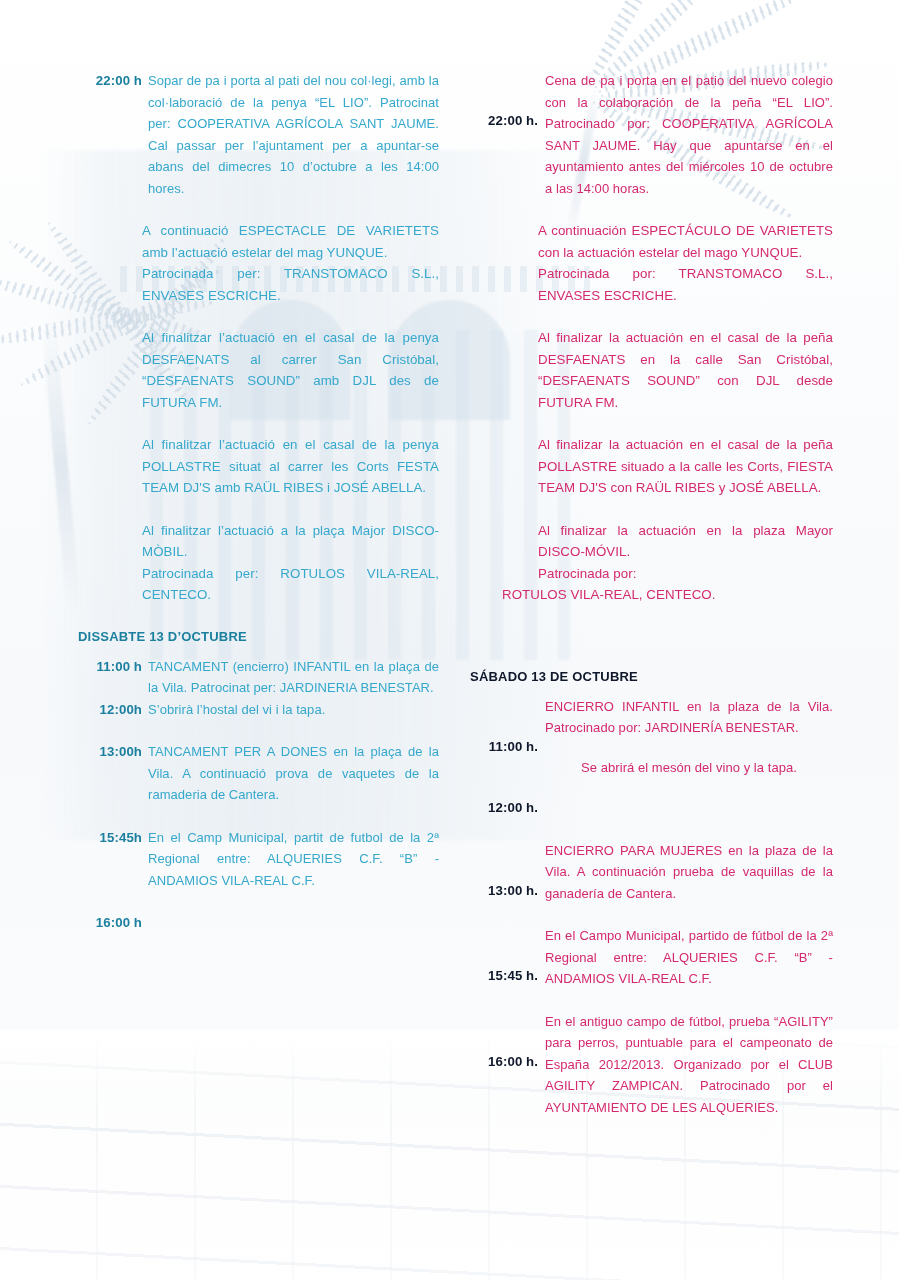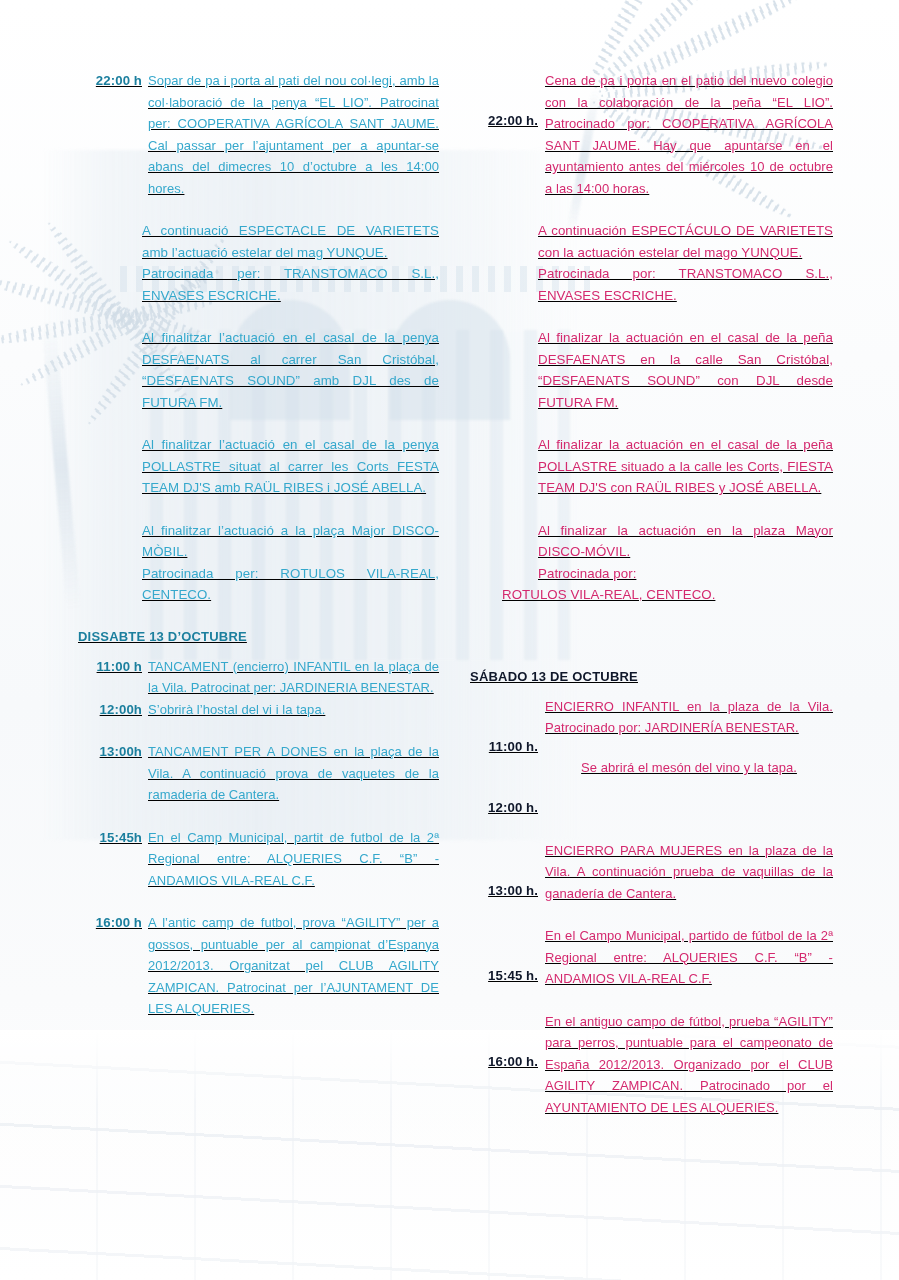--- a/index.html
+++ b/index.html
@@ -124,21 +124,20 @@
     height: 1280px;
     box-sizing: border-box;
   }
   .columns {
     position: absolute;
     top: 70px;
     left: 0;
     width: 899px;
     display: flex;
     gap: 16px;
-    text-decoration: underline;
   }
   .col {
     box-sizing: border-box;
   }
   .col-ca { width: 455px; padding-left: 78px; padding-right: 8px; }
   .col-es { width: 444px; padding-left: 7px;  padding-right: 66px; }
 
   
   .entry {
     display: flex;
@@ -287,21 +286,20 @@
 
       <div class="entry">
         <div class="time">15:45h</div>
         <div class="body-text">En el Camp Municipal, partit de futbol de la 2ª Regional entre: ALQUERIES C.F. “B” - ANDAMIOS VILA-REAL C.F.</div>
       </div>
 
       <div class="gap-md"></div>
 
       <div class="entry">
         <div class="time">16:00 h</div>
-        <div class="body-text">A l’antic camp de futbol, prova “AGILITY” per a gossos, puntuable per al campionat d’Espanya 2012/2013. Organitzat pel CLUB AGILITY ZAMPICAN. Patrocinat per l’AJUNTAMENT DE LES ALQUERIES.</div>
       </div>
 
     </div>
 
     <div class="col col-es es">
 
       <div class="entry">
         <div class="time">22:00 h.</div>
         <div class="body-text">Cena de pa i porta en el patio del nuevo colegio con la colaboración de la peña “EL LIO”. Patrocinado por: COOPERATIVA AGRÍCOLA SANT JAUME. Hay que apuntarse en el ayuntamiento antes del miércoles 10 de octubre a las 14:00 horas.</div>
       </div>

